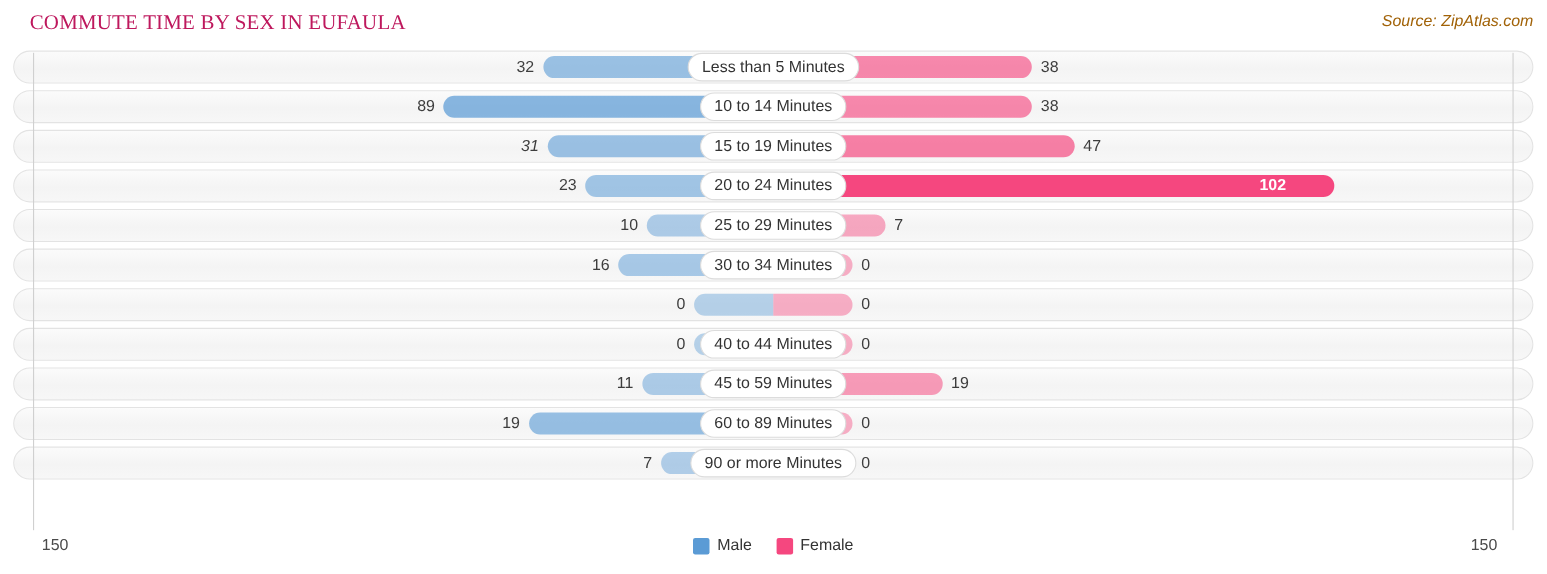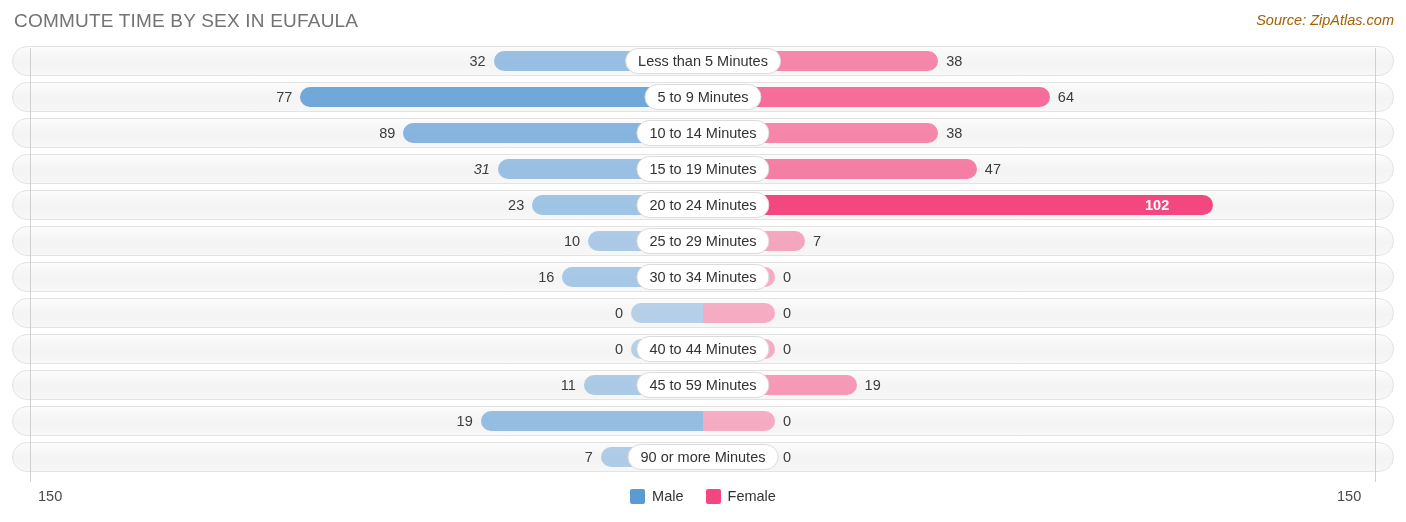--- a/index.html
+++ b/index.html
@@ -25,26 +25,27 @@
   
   .header {
     position: absolute;
     top: 0;
     left: 0;
     width: 1406px;
     height: 44px;
   }
   .chart-title {
     position: absolute;
-    left: 14px;
+    left: 27px;
     top: 10px;
     font-size: 19px;
     letter-spacing: 0.2px;
-    color: #737373;
-    white-space: nowrap;
+    color: #be185d;
+    white-space: nowrap;
+    font-family: Liberation Serif, serif;
   }
   .source-note {
     position: absolute;
     right: 12px;
     top: 12px;
     font-size: 14.5px;
     font-style: italic;
     color: #a16207;
     white-space: nowrap;
   }
@@ -204,28 +205,20 @@
         <div class="row">
           <div class="row-track"></div>
           <div class="bar bar-male" style="left: 493.588px; width: 209.412px; background: rgb(91, 155, 213); opacity: 0.602;"></div>
           <div class="bar bar-female" style="left: 703px; width: 235.176px; background: rgb(245, 71, 127); opacity: 0.636;"></div>
           <div class="val val-male" style="left: 425.588px; width: 60px;">32</div>
           <div class="val val-female" style="left: 946.176px; width: 60px;">38</div>
           <div class="cat-pill" style="left: 703px;">Less than 5 Minutes</div>
         </div>
         <div class="row">
           <div class="row-track"></div>
-          <div class="bar bar-male" style="left: 300.353px; width: 402.647px; background: rgb(91, 155, 213); opacity: 0.858;"></div>
-          <div class="bar bar-female" style="left: 703px; width: 346.824px; background: rgb(245, 71, 127); opacity: 0.784;"></div>
-          <div class="val val-male" style="left: 232.353px; width: 60px;">77</div>
-          <div class="val val-female" style="left: 1057.82px; width: 60px;">64</div>
-          <div class="cat-pill" style="left: 703px;">5 to 9 Minutes</div>
-        </div>
-        <div class="row">
-          <div class="row-track"></div>
           <div class="bar bar-male" style="left: 403.412px; width: 299.588px; background: rgb(91, 155, 213); opacity: 0.721;"></div>
           <div class="bar bar-female" style="left: 703px; width: 235.176px; background: rgb(245, 71, 127); opacity: 0.636;"></div>
           <div class="val val-male" style="left: 335.412px; width: 60px;">89</div>
           <div class="val val-female" style="left: 946.176px; width: 60px;">38</div>
           <div class="cat-pill" style="left: 703px;">10 to 14 Minutes</div>
         </div>
         <div class="row">
           <div class="row-track"></div>
           <div class="bar bar-male" style="left: 497.882px; width: 205.118px; background: rgb(91, 155, 213); opacity: 0.596;"></div>
           <div class="bar bar-female" style="left: 703px; width: 273.824px; background: rgb(245, 71, 127); opacity: 0.687;"></div>
@@ -279,20 +272,21 @@
           <div class="val val-male" style="left: 515.765px; width: 60px;">11</div>
           <div class="val val-female" style="left: 864.588px; width: 60px;">19</div>
           <div class="cat-pill" style="left: 703px;">45 to 59 Minutes</div>
         </div>
         <div class="row">
           <div class="row-track"></div>
           <div class="bar bar-male" style="left: 480.706px; width: 222.294px; background: rgb(91, 155, 213); opacity: 0.619;"></div>
           <div class="bar bar-female" style="left: 703px; width: 72px; background: rgb(245, 71, 127); opacity: 0.42;"></div>
           <div class="val val-male" style="left: 412.706px; width: 60px;">19</div>
           <div class="val val-female" style="left: 783px; width: 60px;">0</div>
+          <div class="cat-pill" style="left: 703px;">60 to 89 Minutes</div>
         </div>
         <div class="row">
           <div class="row-track"></div>
           <div class="bar bar-male" style="left: 600.941px; width: 102.059px; background: rgb(91, 155, 213); opacity: 0.46;"></div>
           <div class="bar bar-female" style="left: 703px; width: 72px; background: rgb(245, 71, 127); opacity: 0.42;"></div>
           <div class="val val-male" style="left: 532.941px; width: 60px;">7</div>
           <div class="val val-female" style="left: 783px; width: 60px;">0</div>
           <div class="cat-pill" style="left: 703px;">90 or more Minutes</div>
         </div>
       </div>

